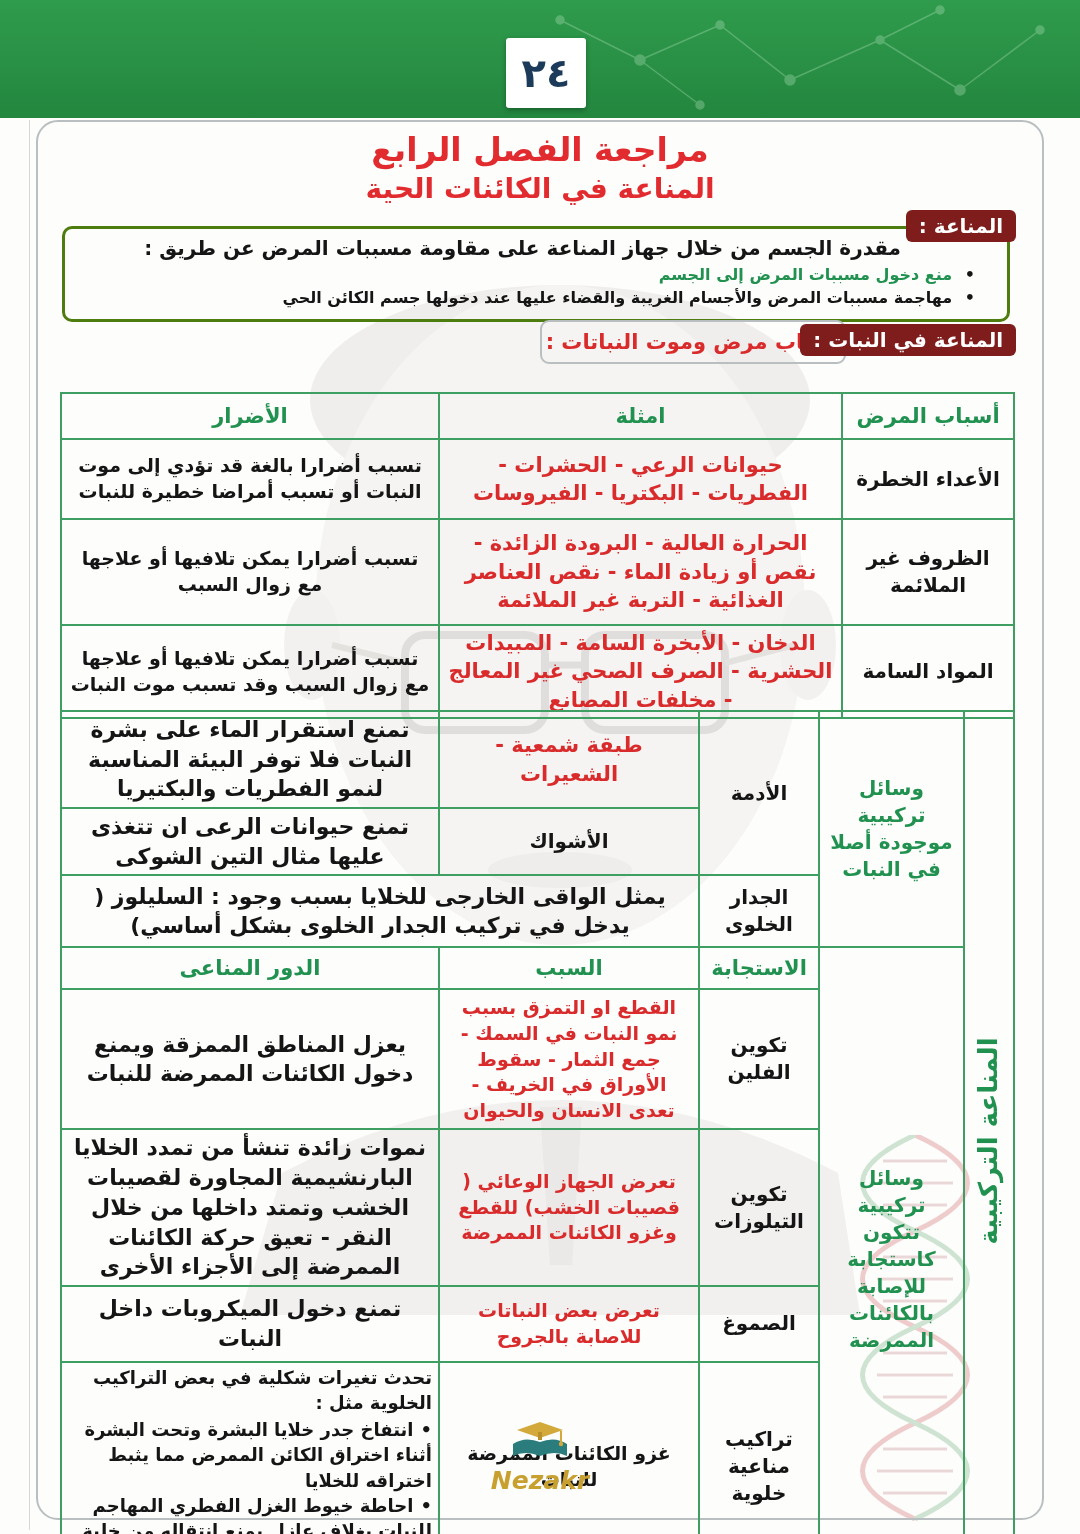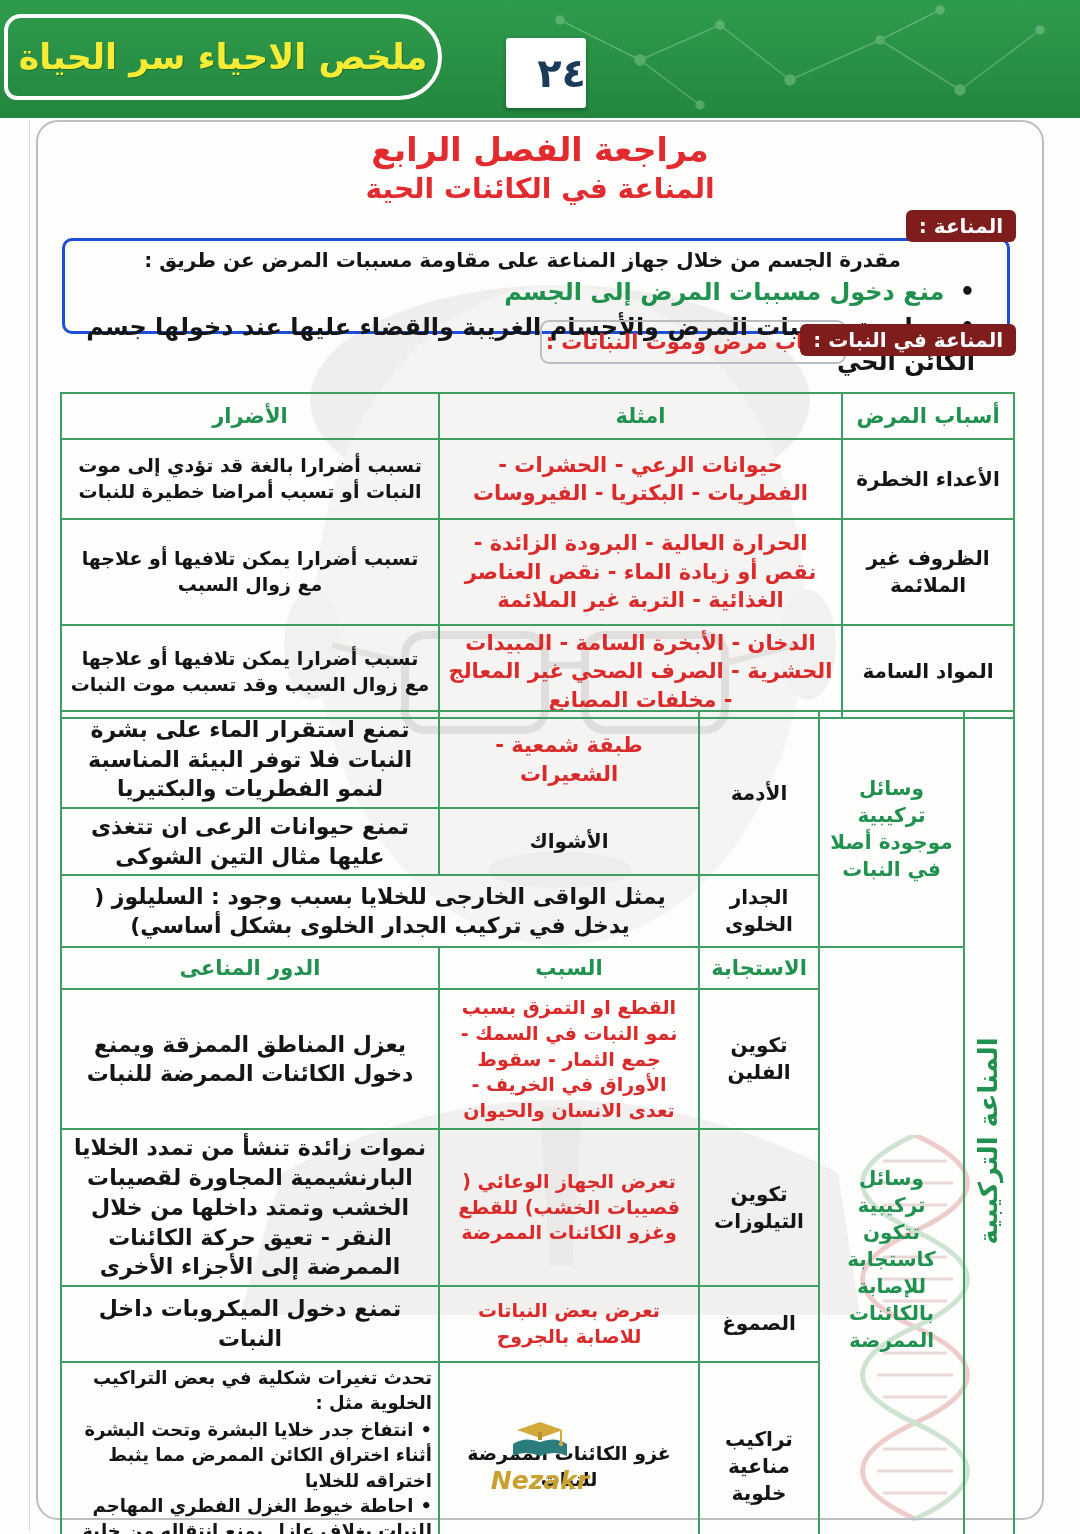--- a/index.html
+++ b/index.html
@@ -23,42 +23,42 @@
   #banner { left:0; top:0; width:1080px; height:118px;
     background:linear-gradient(180deg,#2f9b4c 0%,#288f44 60%,#23863e 100%); z-index:3; }
   #banner-net { position:absolute; right:0; top:0; }
   #banner-title-box { position:absolute; left:4px; top:14px; width:438px; height:86px;
     border:4px solid #ffffff; border-radius:18px 46px 46px 14px;
     display:flex; align-items:center; justify-content:center; }
   #banner-title { color:#f6ec35; font-size:35px; white-space:nowrap;
     text-shadow:1px 1px 0 #1c6b30; }
   #page-num-box { position:absolute; left:506px; top:38px; width:80px; height:70px;
     background:#ffffff; border-radius:3px; box-shadow:0 2px 5px rgba(0,0,0,.3);
-    display:flex; align-items:center; justify-content:flex-start; }
+    display:flex; align-items:center; justify-content:center; }
   #page-num { color:#1c3b5a; font-size:40px; }
 
   
   #frame { left:36px; top:120px; width:1008px; height:1400px;
     border:2px solid #b9bfc1; border-radius:22px; z-index:1; }
   #edge-line { left:29px; top:120px; width:1px; height:1410px; background:#d4d8da; z-index:1; }
 
   
   .title { left:0; width:1080px; text-align:center; color:#e12b2e; z-index:2; }
   #title1 { top:130px; font-size:33px; }
   #title2 { top:172px; font-size:28px; }
 
   
   .chip { background:#7f1d1d; color:#ffffff; font-size:20px;
     padding:4px 13px; border-radius:6px; z-index:4; }
   #immunity-chip { right:64px; top:210px; }
   #immunity-box { left:62px; top:226px; width:948px; height:96px;
-    border:3px solid #1d4ed8; border-radius:10px; z-index:2; padding:5px 14px 4px 10px;
-    font-size:20px; line-height:1.45;margin-top:12px; }
+    border:3px solid #4d7c0f; border-radius:10px; z-index:2; padding:5px 14px 4px 10px;
+    font-size:20px; line-height:1.45; }
   #immunity-intro { margin-right:92px; color:#151515; font-size:20px; }
-  .bullet-line { padding-right:18px; font-size:24px; }
+  .bullet-line { padding-right:18px; font-size:16px; }
   .bullet-glyph { margin-left:7px; color:#151515; }
   .green-t { color:#219150; }
   .red-t { color:#d92b2b; }
   .blk-t { color:#151515; }
 
   
   #plant-chip { right:64px; top:324px; }
   #plant-sub-box { right:234px; top:320px; width:306px; height:44px;
     border:2px solid #b9bfc1; border-radius:9px; z-index:2;
     display:flex; align-items:center; justify-content:center;
@@ -142,23 +142,20 @@
         <circle cx="120" cy="60" r="5"></circle>
         <circle cx="200" cy="25" r="4"></circle>
       <circle cx="270" cy="80" r="5"></circle>
         <circle cx="360" cy="40" r="4"></circle>
         <circle cx="440" cy="90" r="5"></circle>
       <circle cx="520" cy="30" r="4"></circle>
         <circle cx="180" cy="105" r="4"></circle>
         <circle cx="420" cy="10" r="4"></circle>
     </g>
   </svg>
-  <div id="banner-title-box">
-    <span id="banner-title">ملخص الاحياء سر الحياة</span>
-  </div>
   <div id="page-num-box">
     <span id="page-num">٢٤</span>
   </div>
 </div>
 
 <div id="frame" class="abs"></div>
 <div id="edge-line" class="abs"></div>
 
 <div id="title1" class="abs title">مراجعة الفصل الرابع</div>
 <div id="title2" class="abs title">المناعة في الكائنات الحية</div>

